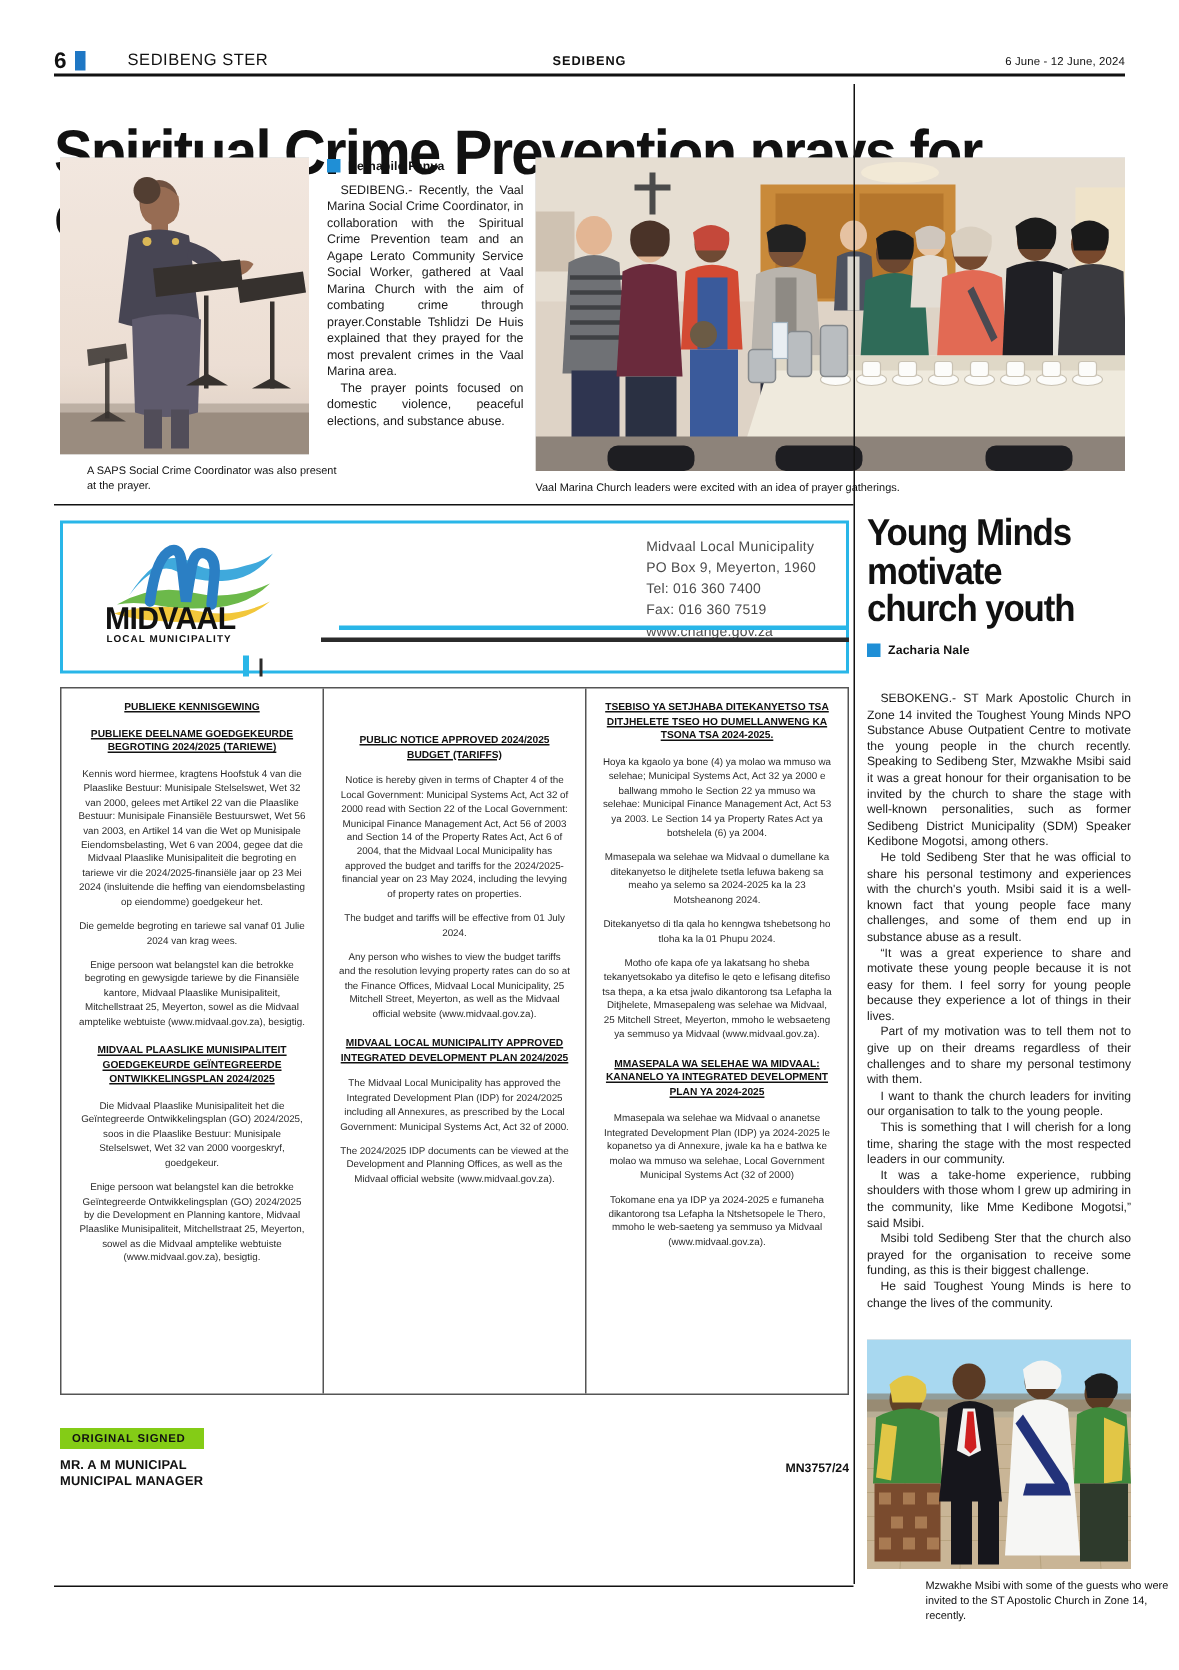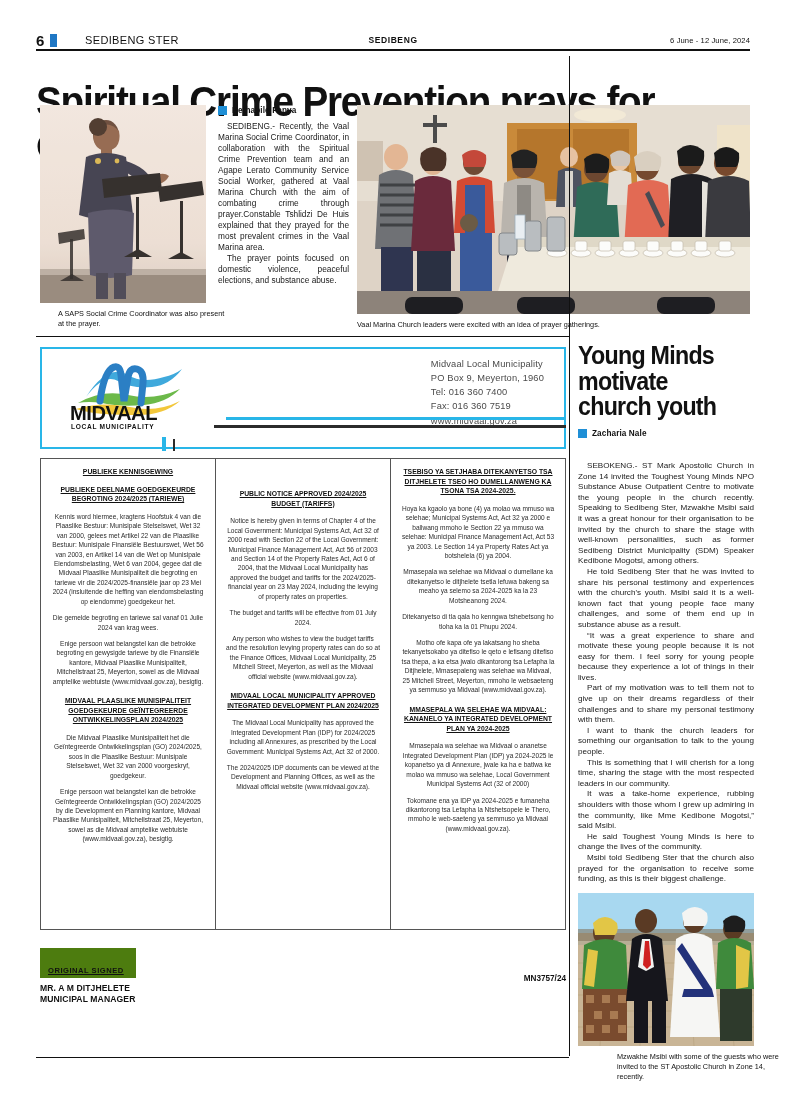--- a/index.html
+++ b/index.html
@@ -261,27 +261,26 @@
     color: #111;
     margin: 0 0 8px 0;
     line-height: 1.42;
   }
   .nc-head.sub { margin-top: 10px; }
 
   
   #sig-block { position: absolute; left: 0; top: 601px; width: 526px; }
   .orig-signed {
     display: inline-block;
-    background: #4d7c0f;
+    background: #84cc16;
     color: #111;
     font-size: 7.6px;
     font-weight: bold;
     letter-spacing: 0.5px;
-    padding: 18px 12px 3px 8px;
-    text-decoration: underline;
+    padding: 2px 12px 3px 8px;
   }
   .sig-name {
     font-size: 8.6px;
     font-weight: bold;
     letter-spacing: 0.1px;
     color: #111;
     margin-top: 5px;
     line-height: 1.25;
   }
   .sig-ref {
@@ -528,21 +527,21 @@
         </svg>
       </div>
       <div class="logo-word">MIDVAAL</div>
       <div class="logo-sub">LOCAL MUNICIPALITY</div>
 
       <div class="ad-contact">
         <div>Midvaal Local Municipality</div>
         <div>PO Box 9, Meyerton, 1960</div>
         <div>Tel: 016 360 7400</div>
         <div>Fax: 016 360 7519</div>
-        <div>www.midvaal.gov.za</div>
+        <div>www.change.gov.za</div>
       </div>
 
       <div class="ad-line-cyan"></div>
       <div class="ad-line-dark"></div>
       <div class="ad-tick-cyan"></div>
       <div class="ad-tick-dark"></div>
     </div>
 
     <div id="notice-table">
 
@@ -588,47 +587,47 @@
         <div class="nc-body">
           <p>Mmasepala wa selehae wa Midvaal o ananetse Integrated Development Plan (IDP) ya 2024-2025 le kopanetso ya di Annexure, jwale ka ha e batlwa ke molao wa mmuso wa selehae, Local Government Municipal Systems Act (32 of 2000)</p>
           <p>Tokomane ena ya IDP ya 2024-2025 e fumaneha dikantorong tsa Lefapha la Ntshetsopele le Thero, mmoho le web-saeteng ya semmuso ya Midvaal (www.midvaal.gov.za).</p>
         </div>
       </div>
     </div>
 
     <div id="sig-block">
       <span class="orig-signed">ORIGINAL SIGNED</span>
       <div class="sig-name">
-        <div>MR. A M DITJHELETE</div>
+        <div>MR. A M MUNICIPAL</div>
         <div>MUNICIPAL MANAGER</div>
       </div>
       <span class="sig-ref">MN3757/24</span>
     </div>
   </div>
   <div id="ad-bottom-rule"></div>
 
   <div id="right-col">
     <h2 class="sub-headline">Young Minds motivate church youth</h2>
     <div class="byline">
       <span class="byline-sq"></span>
       <span class="byline-name">Zacharia Nale</span>
     </div>
   </div>
 
   <div id="right-body">
     <div class="serif-body">
       <p>SEBOKENG.- ST Mark Apostolic Church in Zone 14 invited the Toughest Young Minds NPO Substance Abuse Outpatient Centre to motivate the young people in the church recently. Speaking to Sedibeng Ster, Mzwakhe Msibi said it was a great honour for their organisation to be invited by the church to share the stage with well-known personalities, such as former Sedibeng District Municipality (SDM) Speaker Kedibone Mogotsi, among others.</p>
-      <p>He told Sedibeng Ster that he was invited to share his personal testimony and experiences with the church's youth. Msibi said it is a well-known fact that young people face many challenges, and some of them end up in substance abuse as a result.</p>
+      <p>He told Sedibeng Ster that he was official to share his personal testimony and experiences with the church's youth. Msibi said it is a well-known fact that young people face many challenges, and some of them end up in substance abuse as a result.</p>
       <p>“It was a great experience to share and motivate these young people because it is not easy for them. I feel sorry for young people because they experience a lot of things in their lives.</p>
       <p>Part of my motivation was to tell them not to give up on their dreams regardless of their challenges and to share my personal testimony with them.</p>
-      <p>I want to thank the church leaders for something our organisation to talk to the young people.</p>
+      <p>I want to thank the church leaders for inviting our organisation to talk to the young people.</p>
       <p>This is something that I will cherish for a long time, sharing the stage with the most respected leaders in our community.</p>
       <p>It was a take-home experience, rubbing shoulders with those whom I grew up admiring in the community, like Mme Kedibone Mogotsi,” said Msibi.</p>
+      <p>Msibi told Sedibeng Ster that the church also prayed for the organisation to receive some funding, as this is their biggest challenge.</p>
       <p>He said Toughest Young Minds is here to change the lives of the community.</p>
-      <p>Msibi told Sedibeng Ster that the church also prayed for the organisation to receive some funding, as this is their biggest challenge.</p>
     </div>
   </div>
 
   <div class="photo" id="photo-zone14">
     <svg viewBox="0 0 176 153" preserveAspectRatio="none" aria-hidden="true">
       <rect width="176" height="153" fill="#9fd2ec"></rect>
       <rect y="0" width="176" height="42" fill="#a8d8f0"></rect>
       <rect y="40" width="176" height="14" fill="#b8ae96"></rect>
       <rect y="52" width="176" height="101" fill="#c9b596"></rect>
       <g stroke="#b8a480" stroke-width="0.7">

